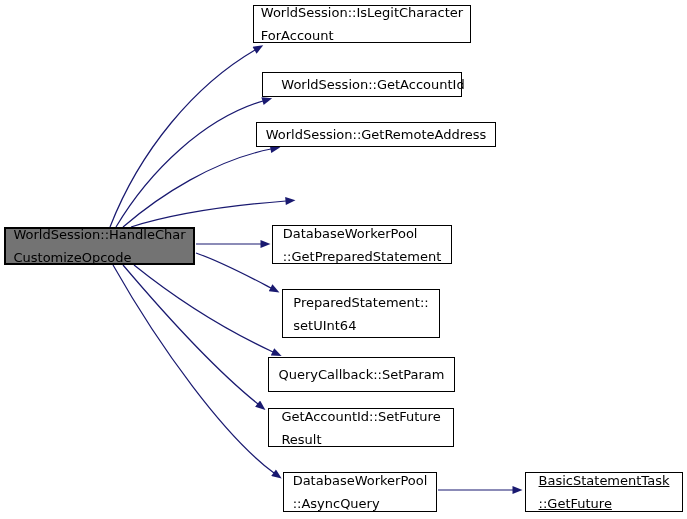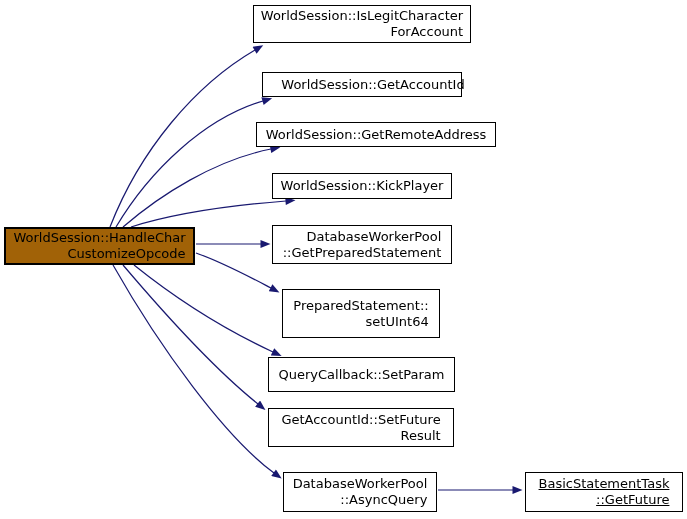--- a/index.html
+++ b/index.html
@@ -24,23 +24,23 @@
     pointer-events: none;
   }
   .node {
     position: absolute;
     box-sizing: border-box;
     border: 1px solid #000000;
     background: #ffffff;
     display: flex;
     align-items: center;
     justify-content: center;
-    text-align: right;
+    text-align: left;
     font-size: 13px;
-    line-height: 16px;
+    line-height: 23px;
     color: #000000;
     cursor: pointer;
   }
   .node .lbl {
     white-space: pre-line;
     padding: 0 4px;
   }
   .node.caller {
     border-width: 2px;
     cursor: default;
@@ -63,41 +63,38 @@
     <path d="M123,227 C160,195 215,160 271,149" fill="none" stroke-width="1.2" marker-end="url(#arrow)" stroke="#191970"></path>
     <path d="M131,227 C175,213 235,205 286,201" fill="none" stroke-width="1.2" marker-end="url(#arrow)" stroke="#191970"></path>
     <path d="M196,244 L261,244" fill="none" stroke-width="1.2" marker-end="url(#arrow)" stroke="#191970"></path>
     <path d="M196,253 C222,262 248,276 271,288" fill="none" stroke-width="1.2" marker-end="url(#arrow)" stroke="#191970"></path>
     <path d="M134,265 C180,302 230,332 273,352" fill="none" stroke-width="1.2" marker-end="url(#arrow)" stroke="#191970"></path>
     <path d="M123,265 C168,318 218,372 258,404" fill="none" stroke-width="1.2" marker-end="url(#arrow)" stroke="#191970"></path>
     <path d="M113,265 C160,348 225,437 274,473" fill="none" stroke-width="1.2" marker-end="url(#arrow)" stroke="#191970"></path>
     <path d="M438,490 L513,490" fill="none" stroke-width="1.2" marker-end="url(#arrow)" stroke="#191970"></path>
   </svg>
 
-  <div class="node caller" style="left: 4px; top: 227px; width: 191px; height: 38px; background-color: #a16207;">
+  <div class="node caller" style="left: 4px; top: 227px; width: 191px; height: 38px; background-color: #737373;">
     <span class="lbl">WorldSession::HandleChar
 CustomizeOpcode</span>
   </div>
 
   <div class="node" style="left:253px; top:5px; width:218px; height:38px;">
     <span class="lbl">WorldSession::IsLegitCharacter
 ForAccount</span>
   </div>
 
   <div class="node" style="left:262px; top:72px; width:200px; height:25px;padding-left:22px;">
     <span class="lbl">WorldSession::GetAccountId</span>
   </div>
 
   <div class="node" style="left:242px; top:122px; width:240px; height:25px;margin-left:14px;">
     <span class="lbl">WorldSession::GetRemoteAddress</span>
   </div>
 
-  <div class="node" style="left:272px; top:173px; width:180px; height:26px;">
-    <span class="lbl">WorldSession::KickPlayer</span>
-  </div>
 
   <div class="node" style="left:272px; top:225px; width:180px; height:39px;">
     <span class="lbl">DatabaseWorkerPool
 ::GetPreparedStatement</span>
   </div>
 
   <div class="node" style="left:282px; top:289px; width:158px; height:49px;">
     <span class="lbl">PreparedStatement::
 setUInt64</span>
   </div>

